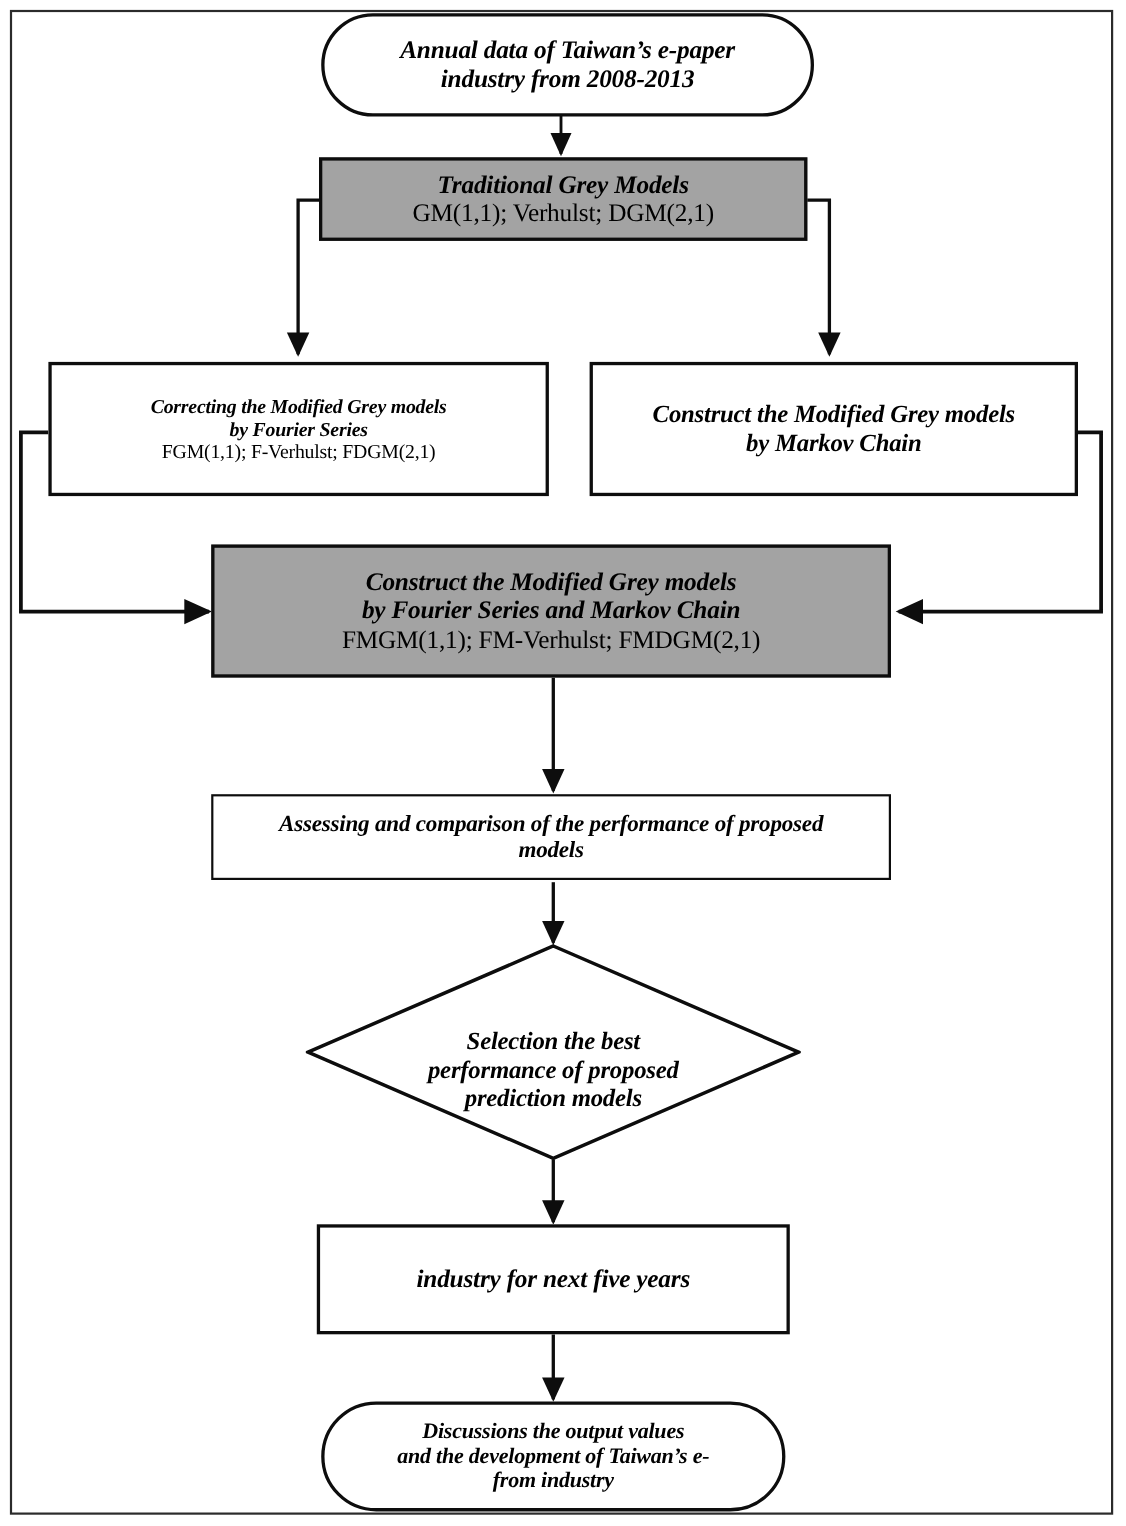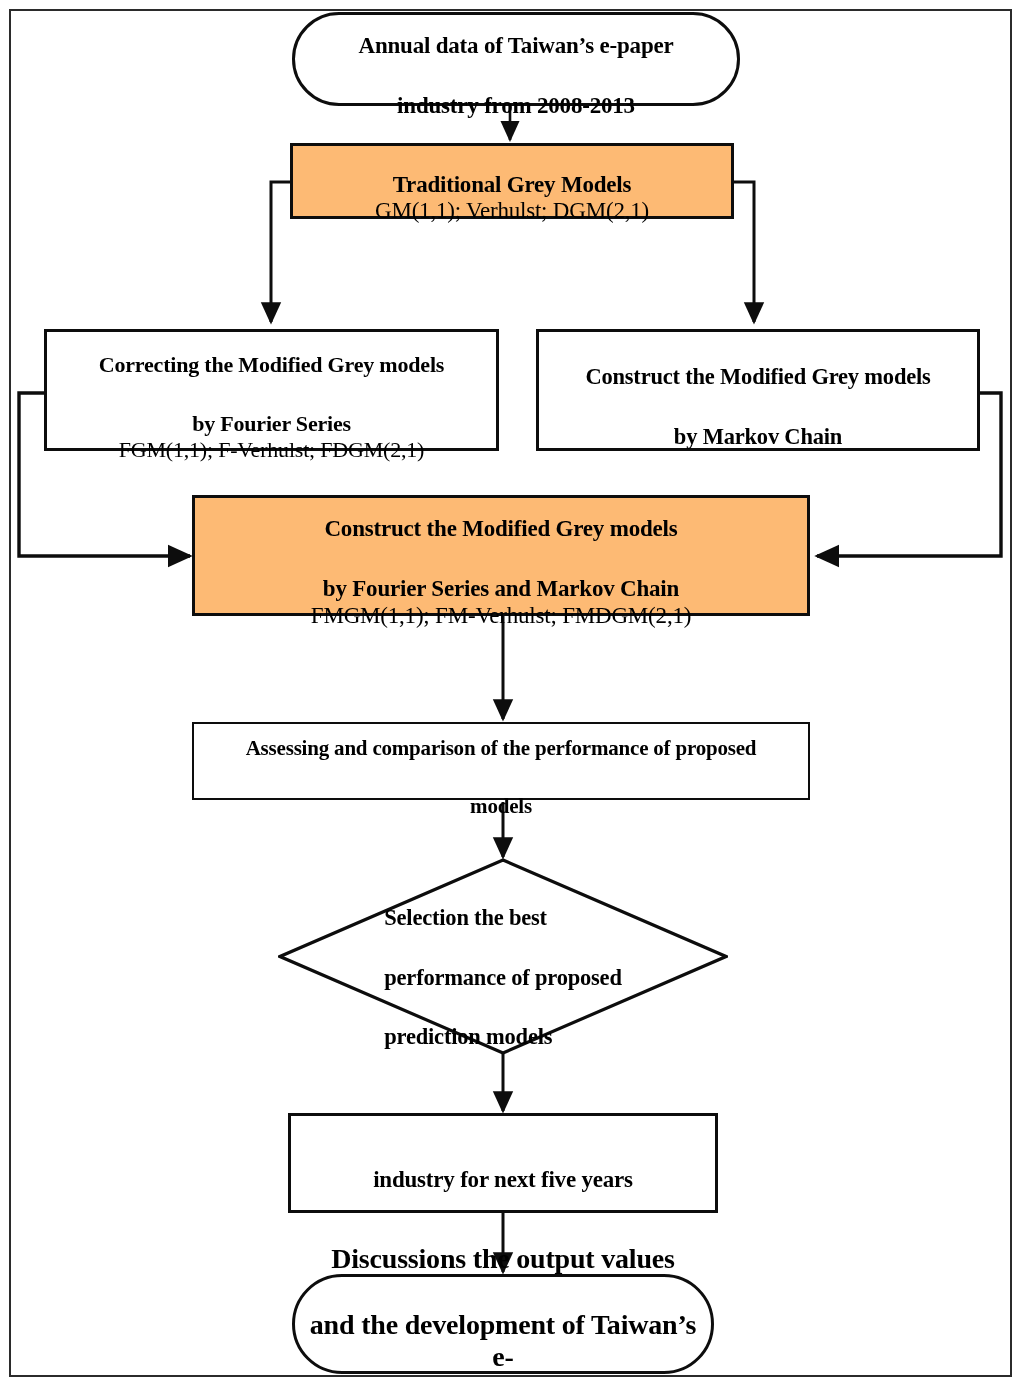--- a/index.html
+++ b/index.html
@@ -36,46 +36,47 @@
     justify-content: center;
     text-align: center;
     background: #ffffff;
     border: 3px solid #0d0d0d;
     color: #000000;
     z-index: 3;
   }
   .node .txt { width: 100%; padding: 0 10px; }
   .l-bi {           
     font-weight: bold;
+    font-style: italic;
     display: block;
     line-height: 1.14;
     letter-spacing: -0.2px;
-    margin-top: 34px;
   }
   .l-rm {           
     font-weight: normal;
     font-style: normal;
     display: block;
     line-height: 1.14;
     letter-spacing: -0.2px;
   }
   .stadium { border-radius: 999px; }
-  .grey { background: #fdba74; }
+  .grey { background: #a3a3a3; }
   .diamond-wrap {
     position: absolute;
     z-index: 3;
   }
   .diamond-wrap svg { display: block; }
   .diamond-label {
     position: absolute;
-    left: 0; top: 4px;
+    left: 0; top: 16px;
     width: 100%; height: 100%;
     display: flex;
     align-items: center;
     justify-content: center;
+    text-align: center;
   }
   #edges {
     position: absolute;
     left: 0; top: 0;
     width: 1024px;
     height: 1387px;
     z-index: 2;
     pointer-events: none;
   }
 </style>
@@ -121,21 +122,21 @@
     </div>
   </div>
 
   <div class="node grey" style="left:290px; top:143px; width:444px; height:76px; font-size:23px;">
     <div class="txt">
       <span class="l-bi">Traditional Grey Models</span>
       <span class="l-rm">GM(1,1); Verhulst; DGM(2,1)</span>
     </div>
   </div>
 
-  <div class="node" style="left:44px; top:329px; width:455px; height:122px; font-size:22px;">
+  <div class="node" style="left:44px; top:329px; width:455px; height:122px; font-size:18px;">
     <div class="txt">
       <span class="l-bi">Correcting the Modified Grey models</span>
       <span class="l-bi">by Fourier Series</span>
       <span class="l-rm">FGM(1,1); F-Verhulst; FDGM(2,1)</span>
     </div>
   </div>
 
   <div class="node" style="left:536px; top:329px; width:444px; height:122px; font-size:22.5px;">
     <div class="txt">
       <span class="l-bi">Construct the Modified Grey models</span>
@@ -170,21 +171,21 @@
       </div>
     </div>
   </div>
 
   <div class="node" style="left:288px; top:1113px; width:430px; height:100px; font-size:23px;">
     <div class="txt">
       <span class="l-bi">industry for next five years</span>
     </div>
   </div>
 
-  <div class="node stadium" style="left:292px; top:1274px; width:422px; height:100px; font-size:28px;justify-content:center;">
+  <div class="node stadium" style="left:292px; top:1274px; width:422px; height:100px; font-size:20px;justify-content:center;">
     <div class="txt">
       <span class="l-bi">Discussions the output values</span>
       <span class="l-bi">and the development of Taiwan’s e-</span>
       <span class="l-bi">from industry</span>
     </div>
   </div>
 
 </div>
 
 </body></html>

